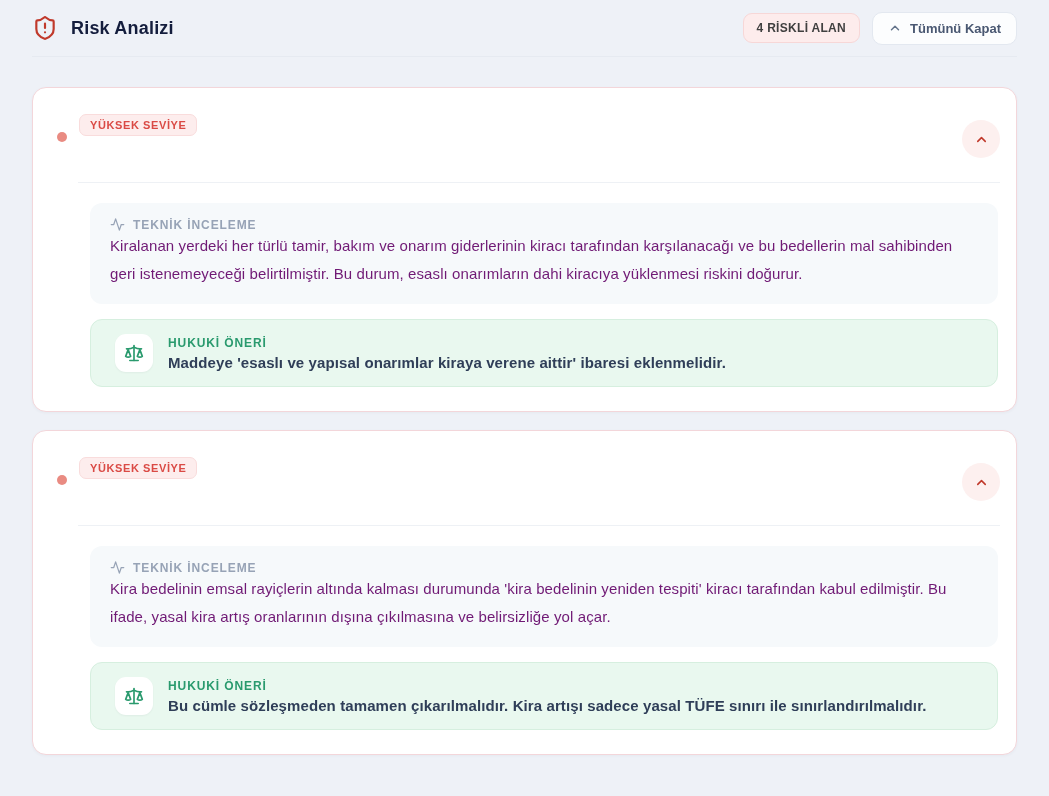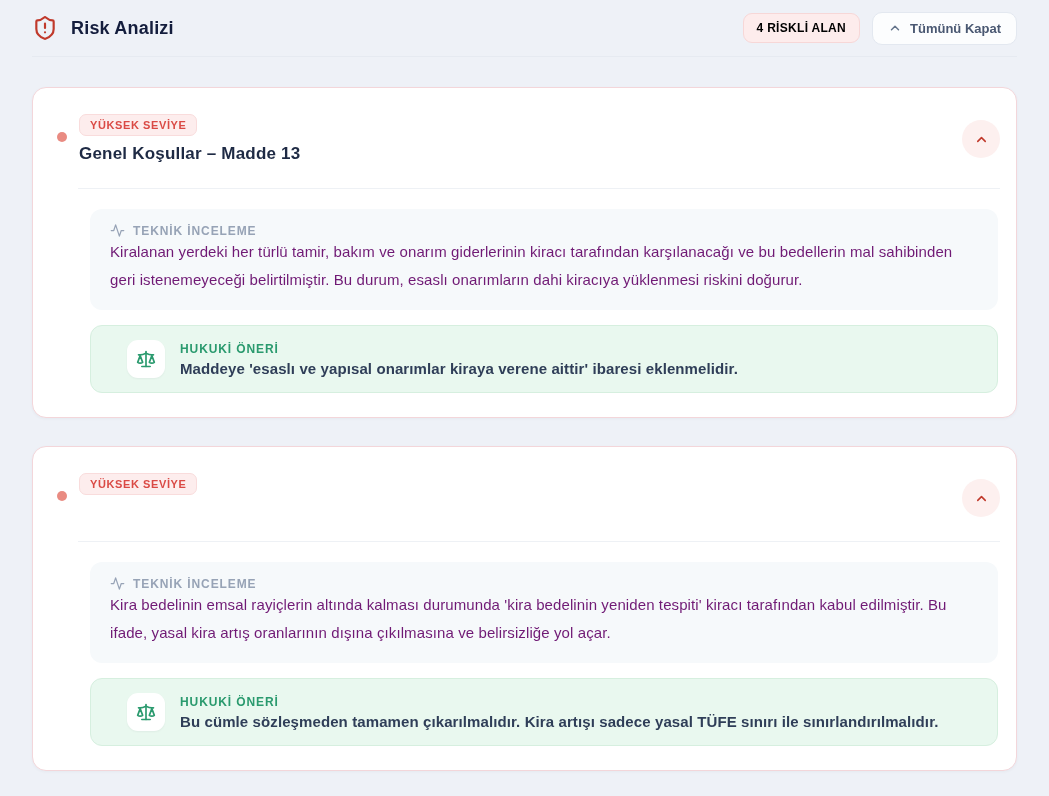--- a/index.html
+++ b/index.html
@@ -24,21 +24,21 @@
   .page-title {
     font-size: 18px;
     font-weight: 700;
     color: #141d3d;
     letter-spacing: 0.2px;
   }
   .header-right { display: flex; align-items: center; gap: 12px; }
   .risk-count-badge {
     background: #fdecec;
     border: 1px solid #f7d7d7;
-    color: #000000;
+    color: #404040;
     font-size: 12px;
     font-weight: 700;
     letter-spacing: 0.3px;
     padding: 7px 13px;
     border-radius: 9px;
     white-space: nowrap;
   }
   .collapse-all-btn {
     display: flex;
     align-items: center;
@@ -50,21 +50,21 @@
     font-size: 13px;
     font-weight: 700;
     padding: 8px 15px;
     border-radius: 10px;
     cursor: pointer;
     white-space: nowrap;
   }
   .collapse-all-btn svg { display: block; }
 
   
-  .cards { margin-top: 30px; display: flex; flex-direction: column; gap: 28px; }
+  .cards { margin-top: 30px; display: flex; flex-direction: column; gap: 18px; }
   .risk-card {
     background: #ffffff;
     border: 1px solid #f3d6da;
     border-radius: 14px;
     box-shadow: 0 1px 3px rgba(30, 42, 68, 0.04);
   }
   .card-header {
     display: flex;
     align-items: flex-start;
     padding: 26px 16px 0 24px;
@@ -134,21 +134,21 @@
   .tech-text {
     color: #701a75;
     font-size: 15px;
     line-height: 28px;
     letter-spacing: 0.1px;
   }
   .legal-panel {
     background: #e9f8ef;
     border: 1px solid #d6efdf;
     border-radius: 12px;
-    padding: 14px 36px;
+    padding: 14px 24px;
     display: flex;
     align-items: center;
     gap: 15px;
   }
   .legal-icon-box {
     flex: 0 0 auto;
     width: 38px; height: 38px;
     background: #ffffff;
     border-radius: 11px;
     display: flex;
@@ -197,21 +197,20 @@
     </div>
   </div>
 
   <div class="cards">
 
     <section class="risk-card">
       <div class="card-header">
         <span class="risk-dot"></span>
         <div class="card-header-main">
           <span class="severity-badge">YÜKSEK SEVİYE</span>
-          <div class="card-title">Genel Koşullar – Madde 13</div>
         </div>
         <button class="collapse-btn">
           <svg width="15" height="15" viewBox="0 0 24 24" fill="none" stroke="#c0392b" stroke-width="2.5" stroke-linecap="round" stroke-linejoin="round">
               <polyline points="18 15 12 9 6 15"></polyline>
             </svg>
         </button>
       </div>
       <div class="card-divider"></div>
       <div class="card-body">
         <div class="tech-panel">

